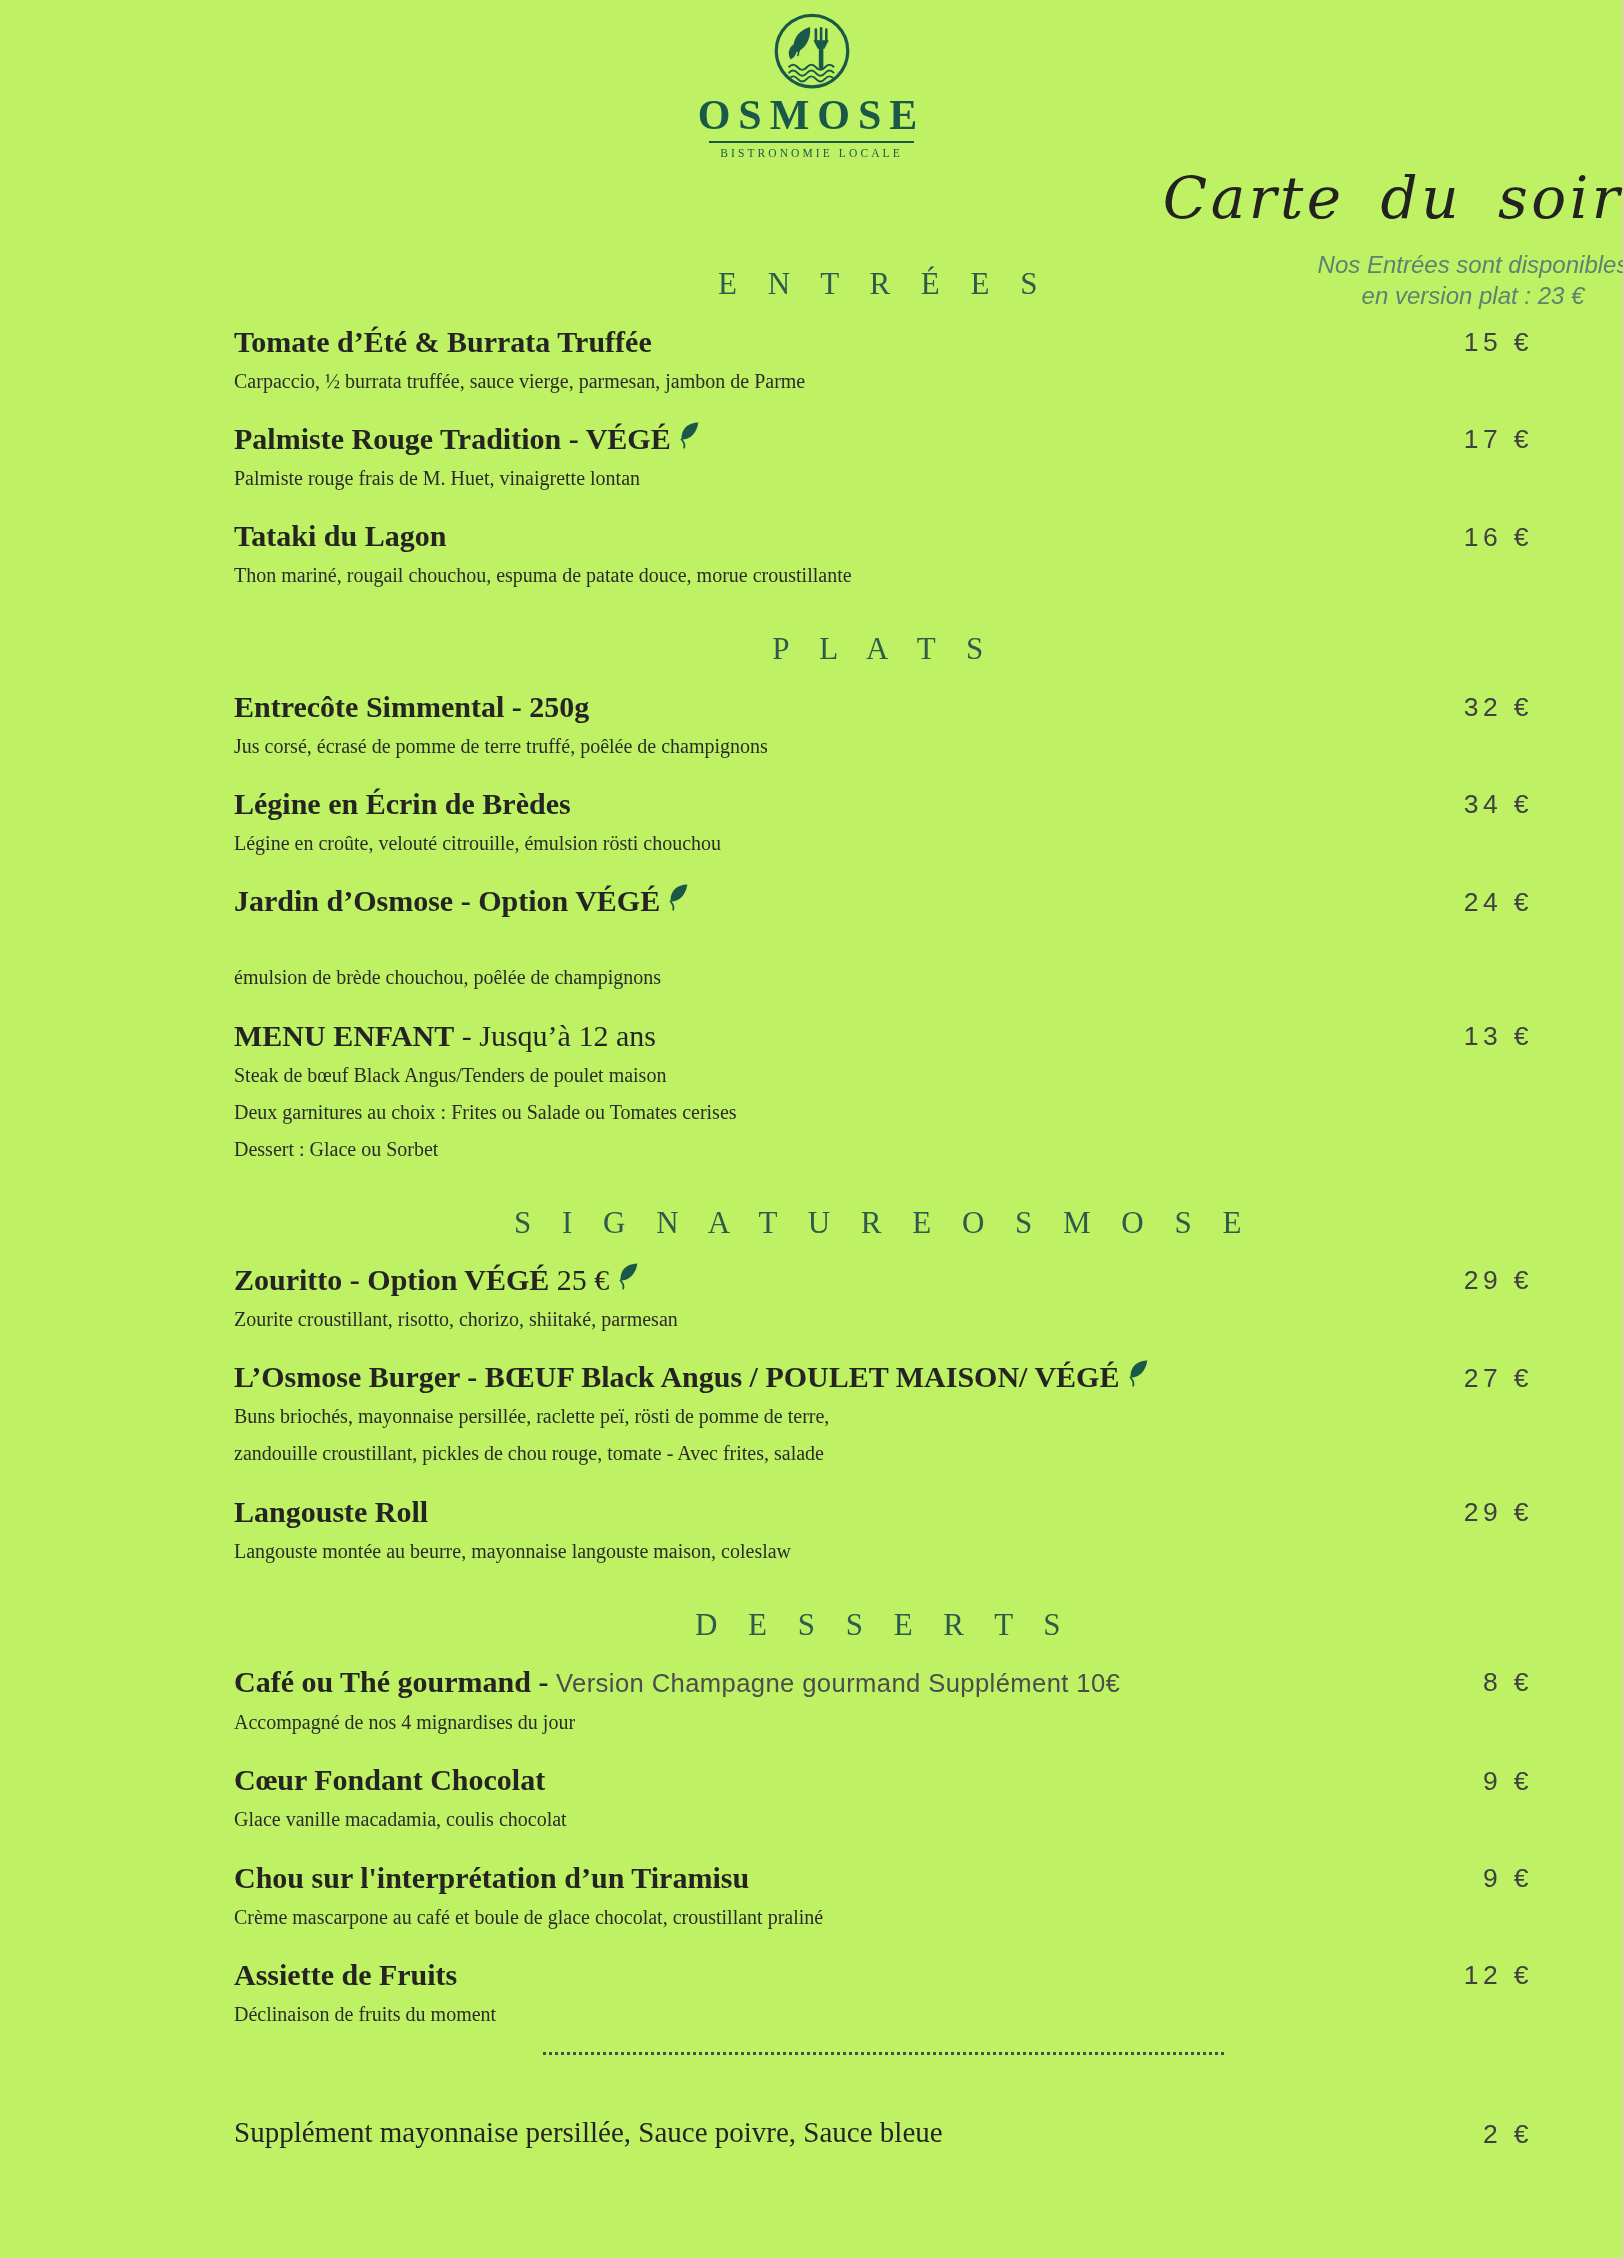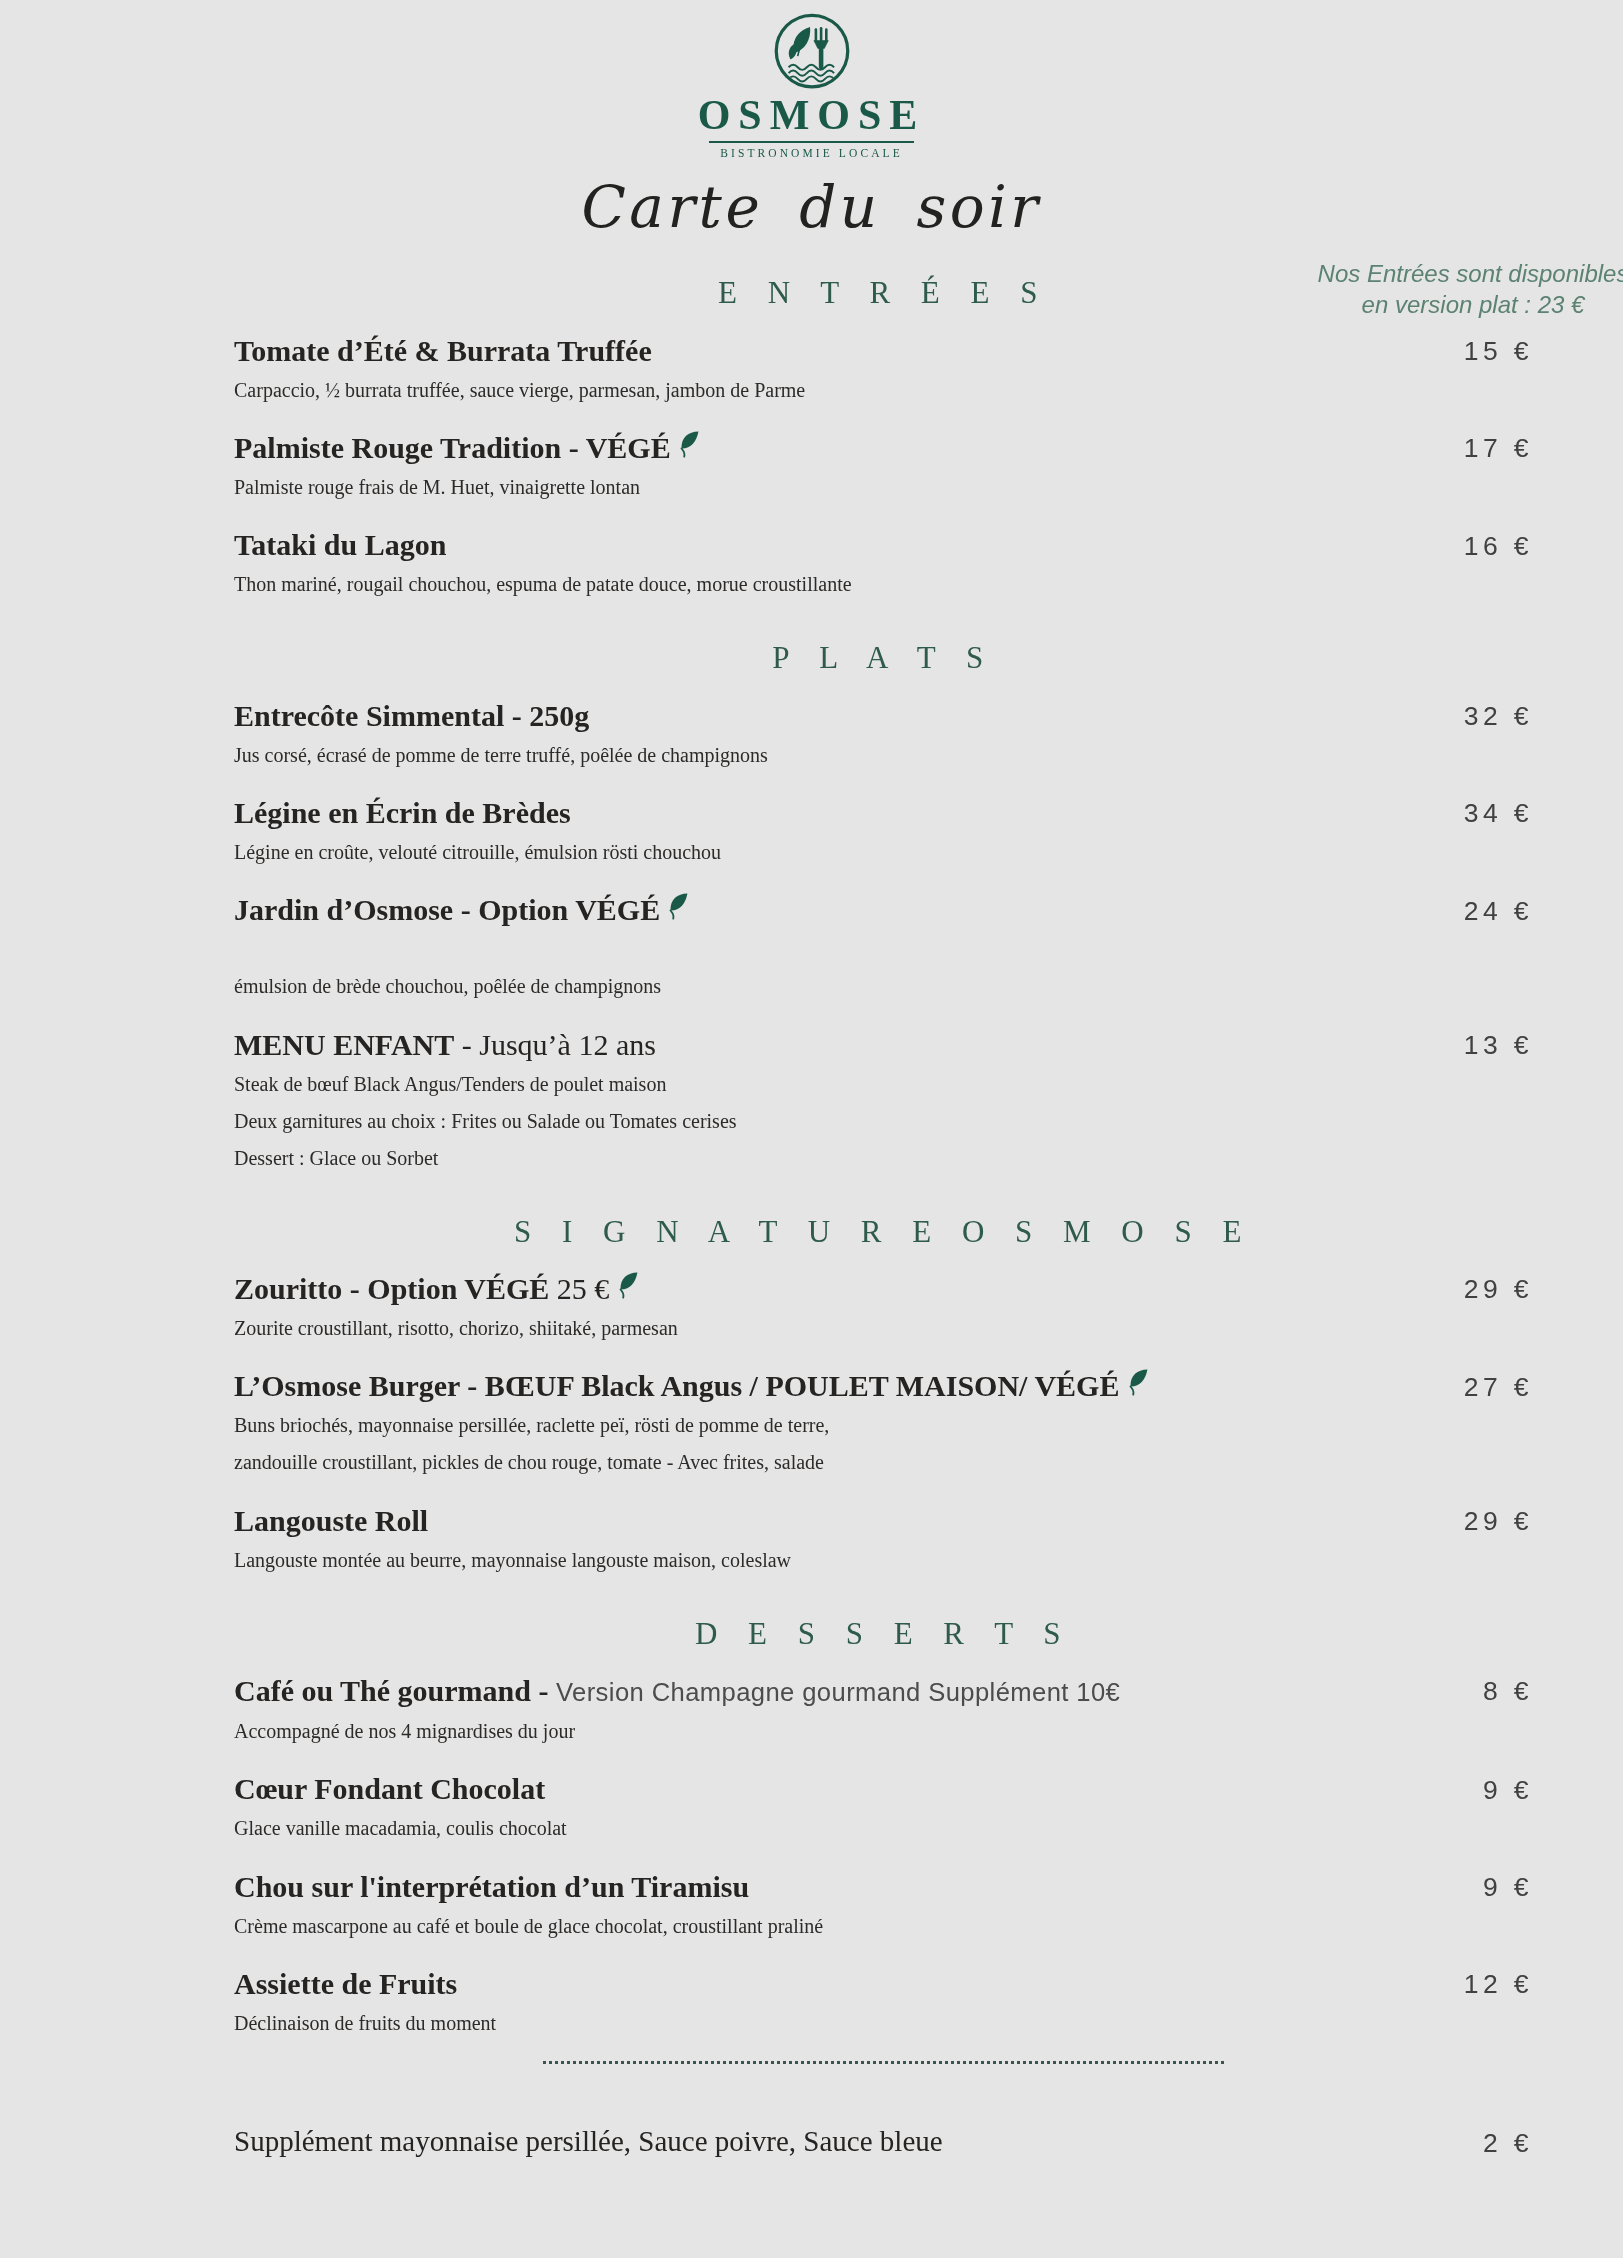--- a/index.html
+++ b/index.html
@@ -1,36 +1,36 @@
 <!DOCTYPE html>
 <html style="font-size:14px"><head>
 <meta charset="utf-8">
 <style>
   html,body{margin:0;padding:0;background:#ffffff;}
   .page{
     position:relative;
     width:1623px;height:2258px;
-    background:#e5e5e5;
+    background:#bef264;
     font-family:"Liberation Serif","DejaVu Serif",serif;
     color:#2d2b29;
     overflow:hidden;
   }
   
   .masthead{text-align:center;padding-top:12.4px;}
   .logo{width:78px;height:78px;display:block;margin:0 auto;}
   .brand{
     font-size:42px;font-weight:700;letter-spacing:8px;
     color:#1a5948;line-height:46px;margin-top:1.8px;
   }
   .brand-rule{width:205px;height:1.8px;background:#1a5948;margin:2.6px auto 4.4px;}
   .tagline{font-size:11.5px;letter-spacing:3.1px;color:#1a5948;line-height:13.2px;}
   .script-title{
     font-size:58px;line-height:62px;font-style:italic;
     font-family:"DejaVu Serif","Liberation Serif",serif;
-    color:#222220;letter-spacing:3.5px;word-spacing:14px;margin-top:16px;
+    color:#222220;letter-spacing:3.5px;word-spacing:14px;margin-top:7px;text-align:right;
   }
   .hours{
     font-size:32px;line-height:39px;letter-spacing:15px;
     color:#1f1f1f;margin-top:5.3px;
   }
   
   .content{padding:0 90px 0 234px;}
   .section-header{position:relative;text-align:center;margin:34px 0 17.6px;}
   .section-title{
     display:inline-block;margin:0;font-weight:400;

